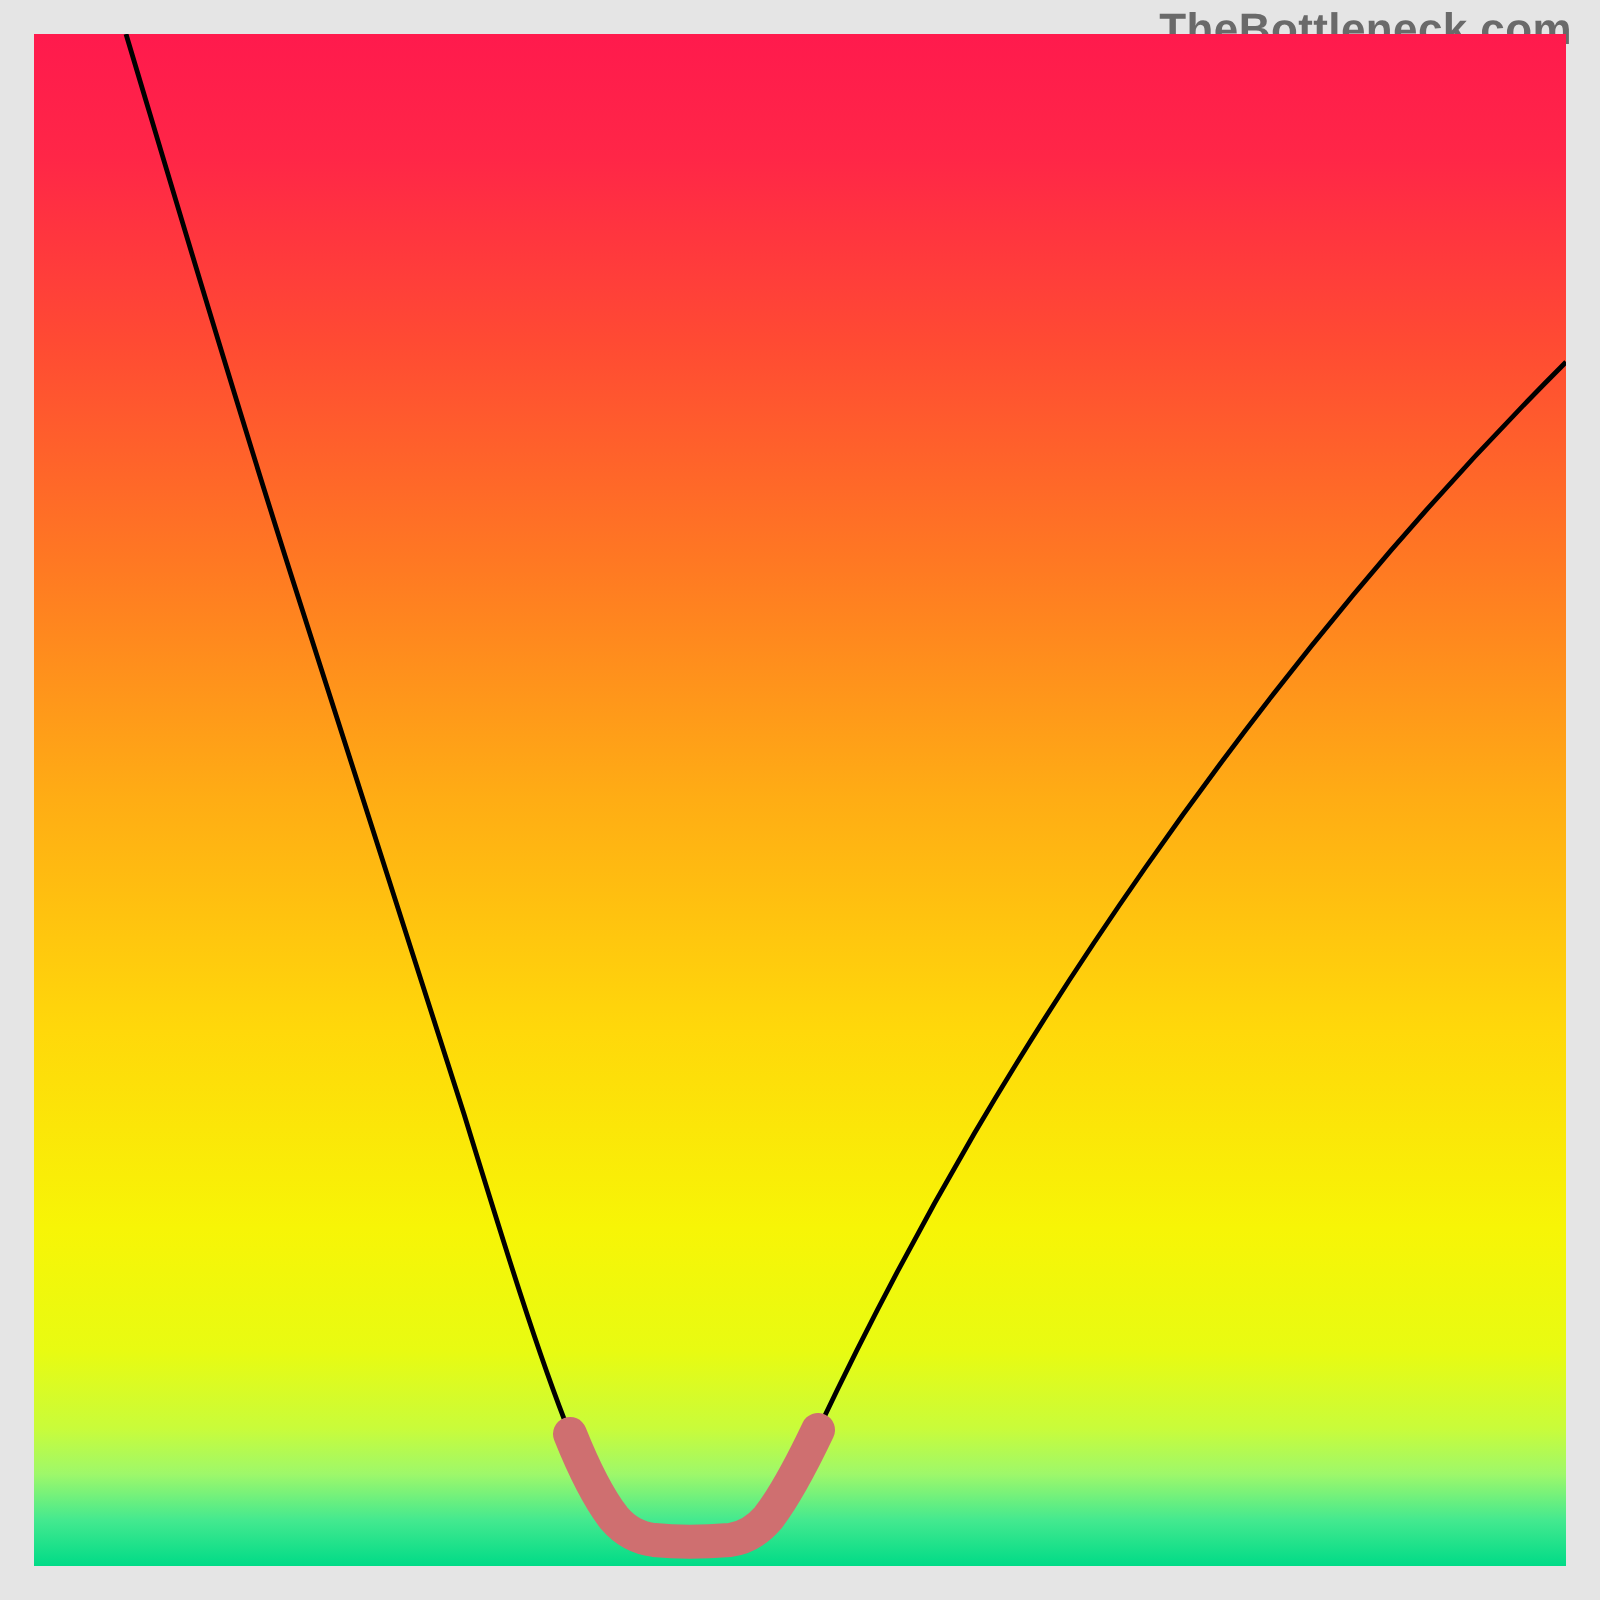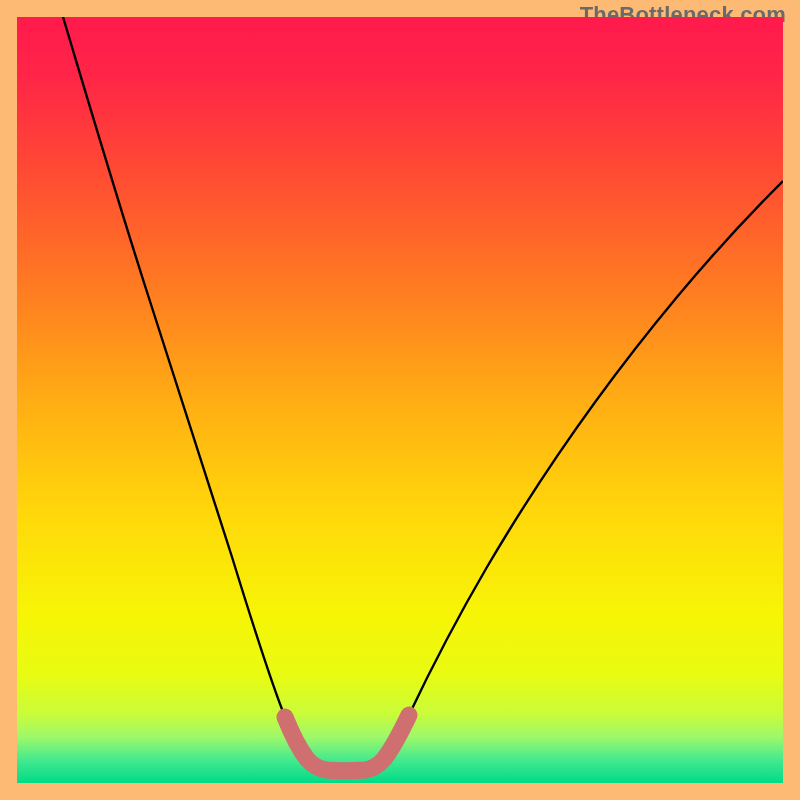--- a/index.html
+++ b/index.html
@@ -8,21 +8,21 @@
     width: 800px;
     height: 800px;
     overflow: hidden;
     background: #000;
     font-family: Arial, Helvetica, sans-serif;
   }
   .frame {
     position: relative;
     width: 800px;
     height: 800px;
-    background: #fdba74;
+    background: #e5e5e5;
   }
   .plot-area {
     position: absolute;
     left: 17px;
     top: 17px;
     width: 766px;
     height: 766px;
     overflow: hidden;
   }
   .gradient-bg {

